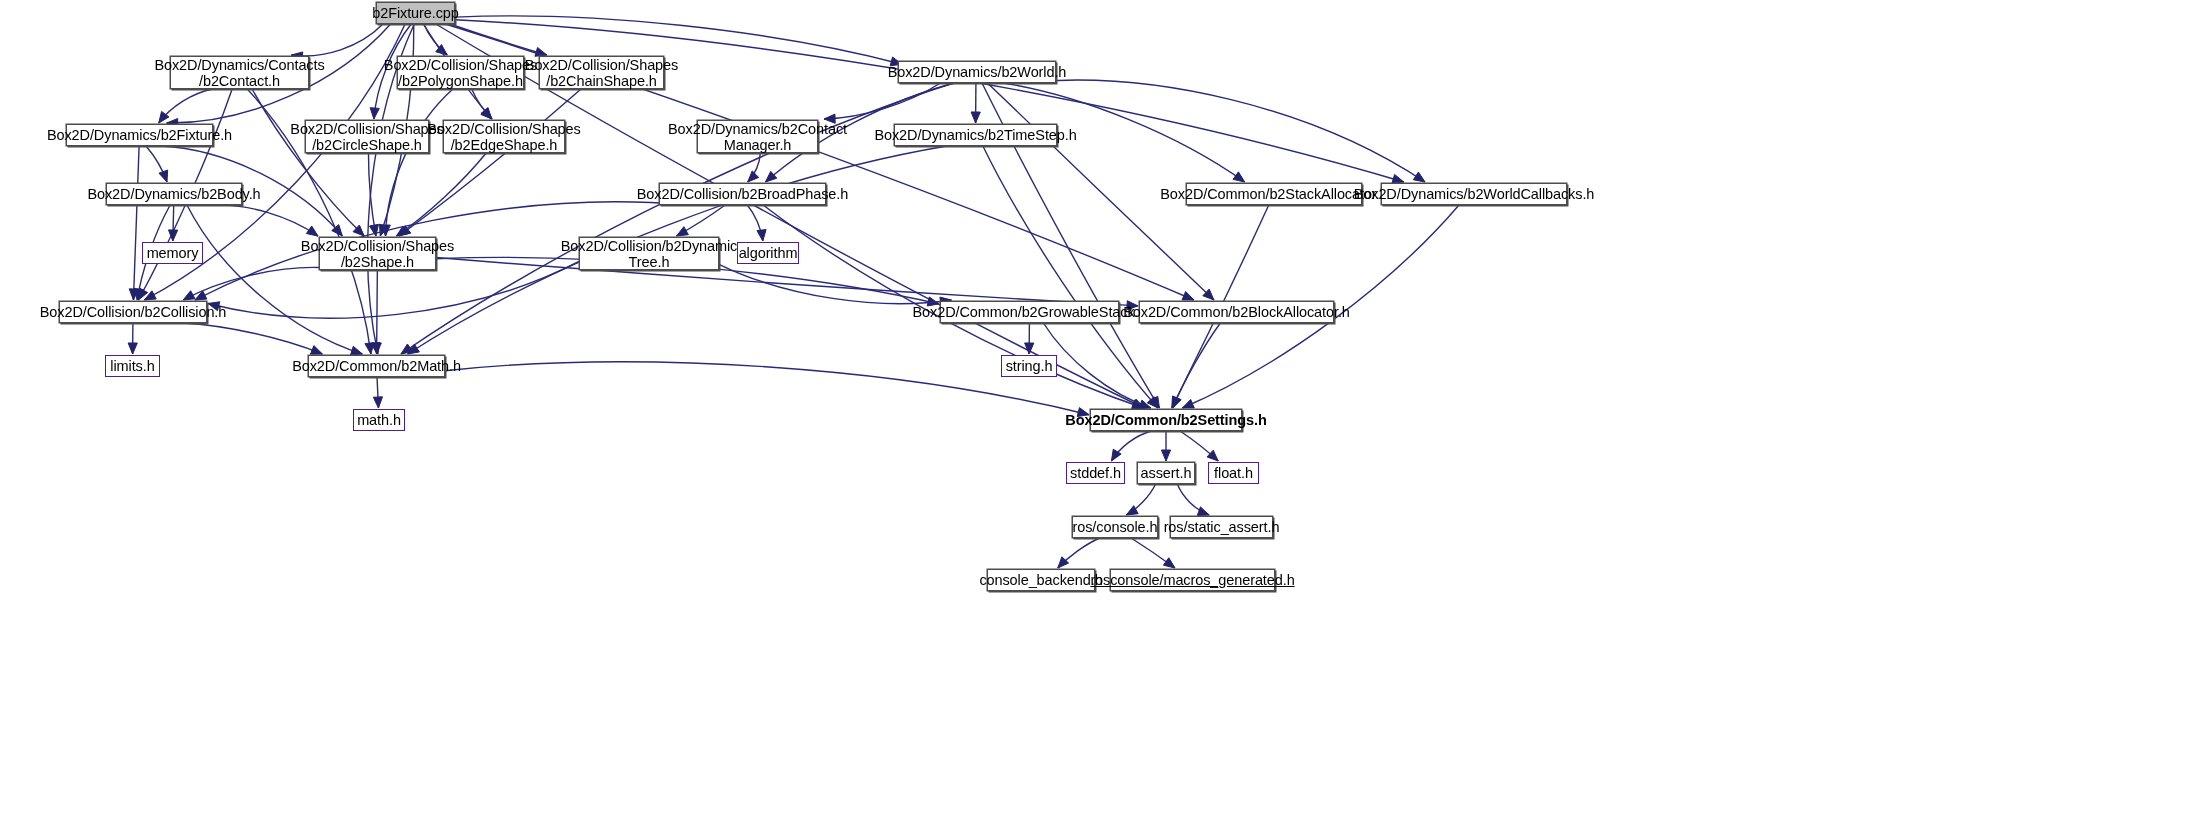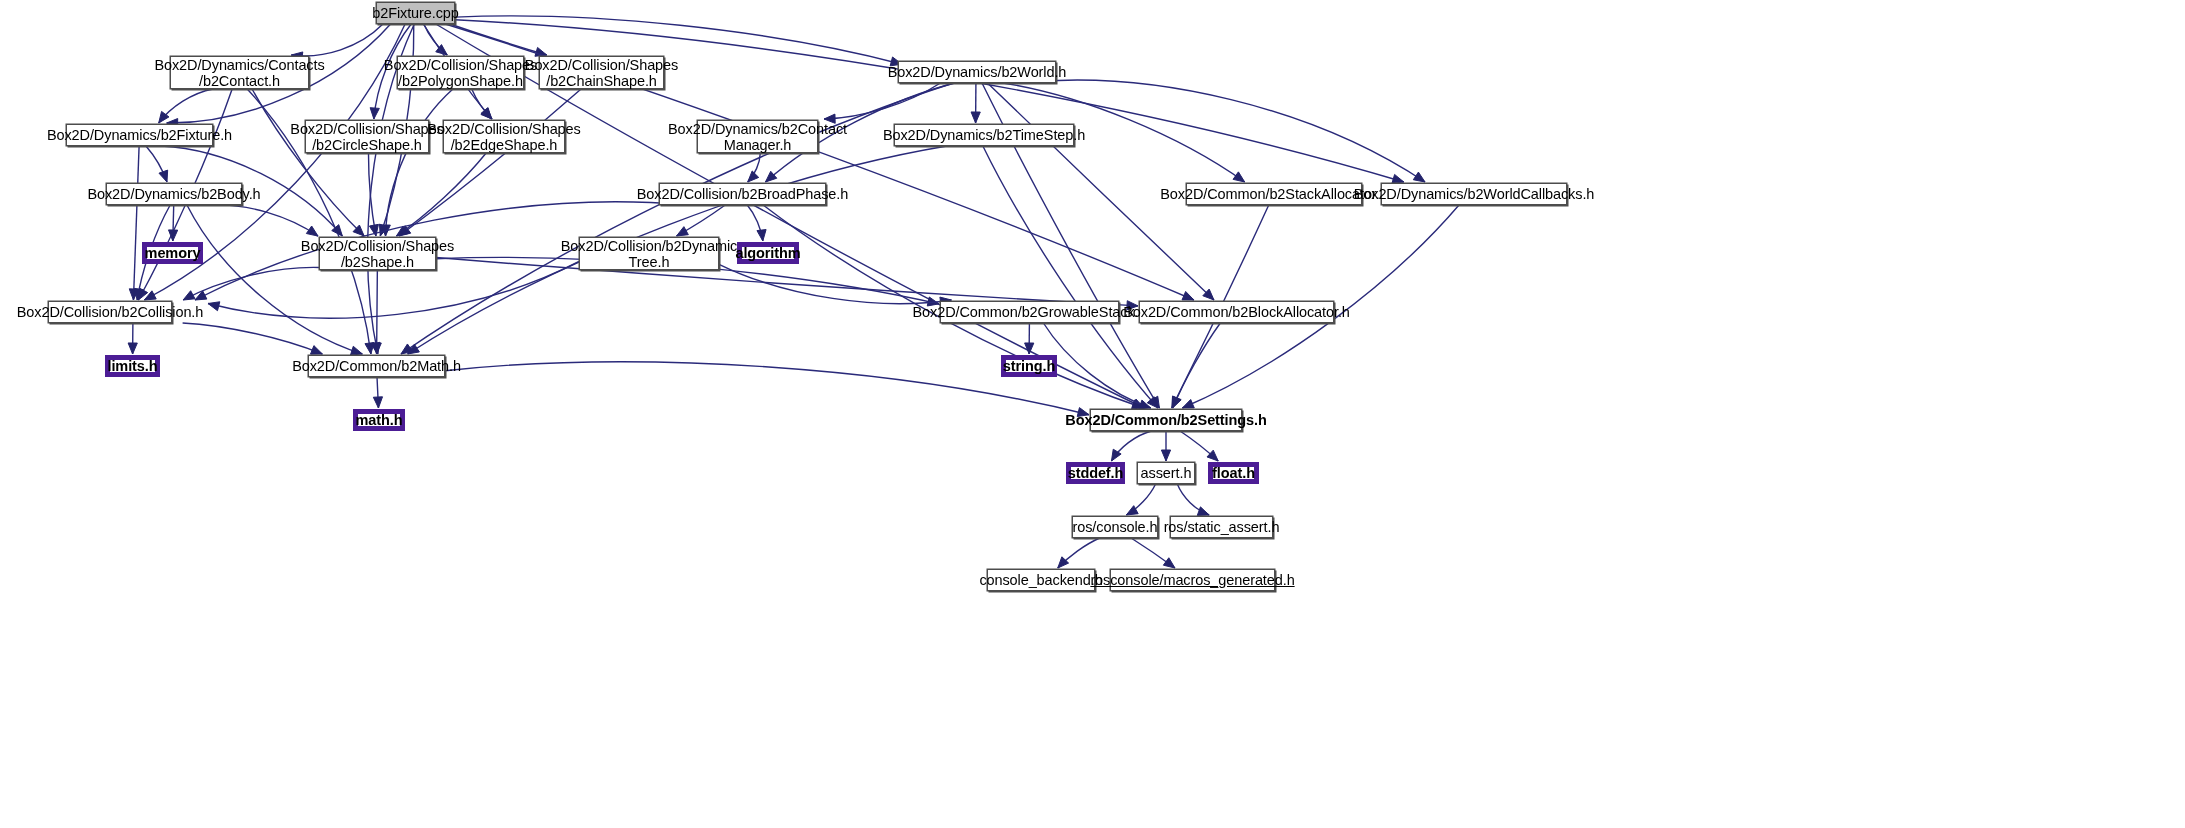--- a/index.html
+++ b/index.html
@@ -50,23 +50,22 @@
     padding: 0 20px;
     z-index: 5;
   }
   
   .node.documented {
     border: 1px solid #4d4d4d;
     box-shadow: 1.5px 1.5px 0 0 #4d4d4d, 0 0 0 0.5px #4d4d4d;
   }
   
   .node.external {
-    border: 5px solid #4c1d95;
+    border: 1px solid #4c1d95;
     box-shadow: none;
-    font-weight: bold;
   }
   
   .node.root {
     background: #bfbfbf;
     border: 1px solid #4d4d4d;
     box-shadow: 1.5px 1.5px 0 0 #4d4d4d, 0 0 0 0.5px #4d4d4d;
   }
   .node-label {
     display: block;
     white-space: pre-line;
@@ -221,32 +220,32 @@
       <div class="node documented" style="left: 539px; top: 56px; width: 125px; height: 33px;"><span class="node-label">Box2D/Collision/Shapes
 /b2ChainShape.h</span></div>
       <div class="node documented" style="left: 898px; top: 61px; width: 158px; height: 22px;"><span class="node-label">Box2D/Dynamics/b2World.h</span></div>
       <div class="node documented" style="left: 66px; top: 124px; width: 147px; height: 22px;"><span class="node-label">Box2D/Dynamics/b2Fixture.h</span></div>
       <div class="node documented" style="left: 305px; top: 120px; width: 124px; height: 33px;"><span class="node-label">Box2D/Collision/Shapes
 /b2CircleShape.h</span></div>
       <div class="node documented" style="left: 443px; top: 120px; width: 122px; height: 33px;"><span class="node-label">Box2D/Collision/Shapes
 /b2EdgeShape.h</span></div>
       <div class="node documented" style="left: 697px; top: 120px; width: 121px; height: 33px;"><span class="node-label">Box2D/Dynamics/b2Contact
 Manager.h</span></div>
-      <div class="node documented" style="left: 894px; top: 124px; width: 180px; height: 22px;"><span class="node-label">Box2D/Dynamics/b2TimeStep.h</span></div>
+      <div class="node documented" style="left: 894px; top: 124px; width: 163px; height: 22px;"><span class="node-label">Box2D/Dynamics/b2TimeStep.h</span></div>
       <div class="node documented" style="left: 106px; top: 183px; width: 136px; height: 22px;"><span class="node-label">Box2D/Dynamics/b2Body.h</span></div>
       <div class="node documented" style="left: 659px; top: 183px; width: 167px; height: 22px;"><span class="node-label">Box2D/Collision/b2BroadPhase.h</span></div>
       <div class="node documented" style="left: 1186px; top: 183px; width: 176px; height: 22px;"><span class="node-label">Box2D/Common/b2StackAllocator.h</span></div>
       <div class="node documented" style="left: 1381px; top: 183px; width: 186px; height: 22px;"><span class="node-label">Box2D/Dynamics/b2WorldCallbacks.h</span></div>
       <div class="node external" style="left: 142px; top: 242px; width: 61px; height: 22px;"><span class="node-label">memory</span></div>
       <div class="node documented" style="left: 319px; top: 237px; width: 117px; height: 33px;"><span class="node-label">Box2D/Collision/Shapes
 /b2Shape.h</span></div>
       <div class="node documented" style="left: 579px; top: 237px; width: 140px; height: 33px;"><span class="node-label">Box2D/Collision/b2Dynamic
 Tree.h</span></div>
       <div class="node external" style="left: 737px; top: 242px; width: 62px; height: 22px; align-items: center;"><span class="node-label">algorithm</span></div>
-      <div class="node documented" style="left: 48px; top: 301px; width: 124px; height: 22px;"><span class="node-label">Box2D/Collision/b2Collision.h</span></div>
+      <div class="node documented" style="left: 59px; top: 301px; width: 148px; height: 22px;"><span class="node-label">Box2D/Collision/b2Collision.h</span></div>
       <div class="node documented" style="left: 940px; top: 301px; width: 179px; height: 22px;"><span class="node-label">Box2D/Common/b2GrowableStack.h</span></div>
       <div class="node documented" style="left: 1139px; top: 301px; width: 195px; height: 22px;"><span class="node-label">Box2D/Common/b2BlockAllocator.h</span></div>
       <div class="node external" style="left: 105px; top: 355px; width: 55px; height: 22px;"><span class="node-label">limits.h</span></div>
       <div class="node documented" style="left: 308px; top: 355px; width: 137px; height: 22px;"><span class="node-label">Box2D/Common/b2Math.h</span></div>
       <div class="node external" style="left: 1001px; top: 355px; width: 56px; height: 22px;"><span class="node-label">string.h</span></div>
       <div class="node external" style="left: 353px; top: 409px; width: 52px; height: 22px;"><span class="node-label">math.h</span></div>
       <div class="node documented" style="left: 1090px; top: 409px; width: 152px; height: 22px; font-weight: bold;"><span class="node-label">Box2D/Common/b2Settings.h</span></div>
       <div class="node external" style="left: 1066px; top: 462px; width: 59px; height: 22px;"><span class="node-label">stddef.h</span></div>
       <div class="node documented" style="left: 1137px; top: 462px; width: 58px; height: 22px;"><span class="node-label">assert.h</span></div>
       <div class="node external" style="left: 1208px; top: 462px; width: 51px; height: 22px;"><span class="node-label">float.h</span></div>

